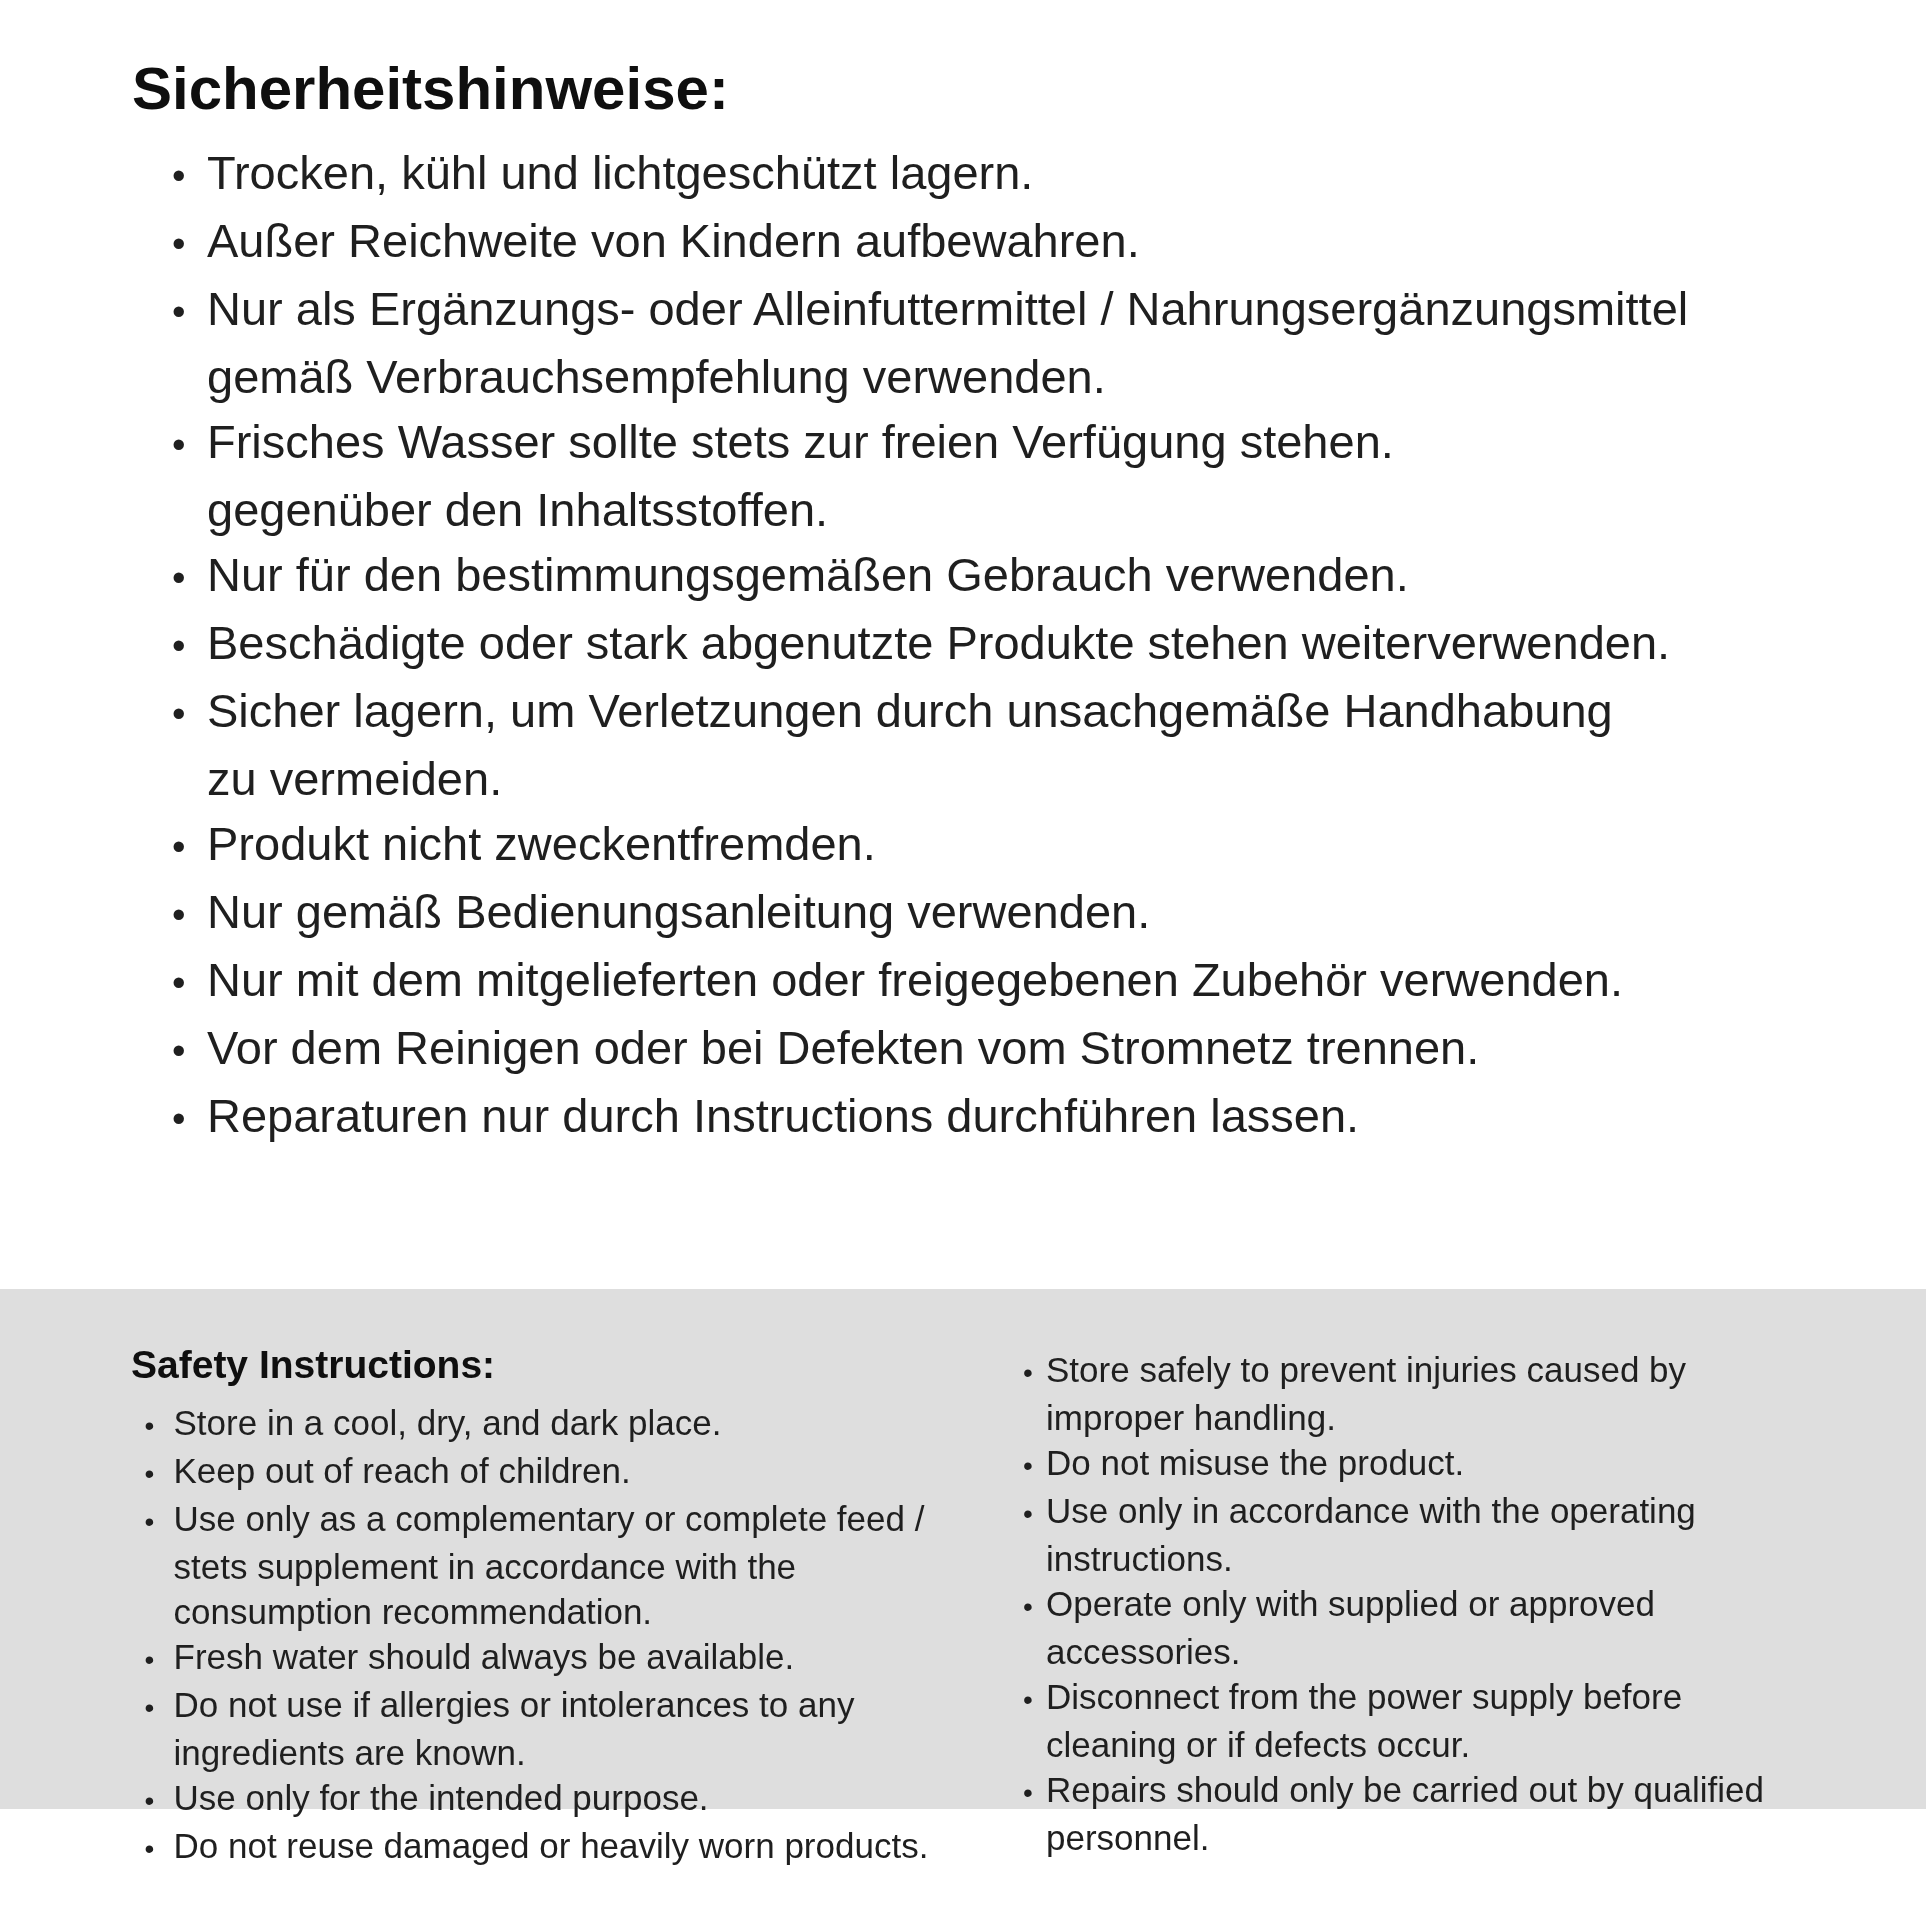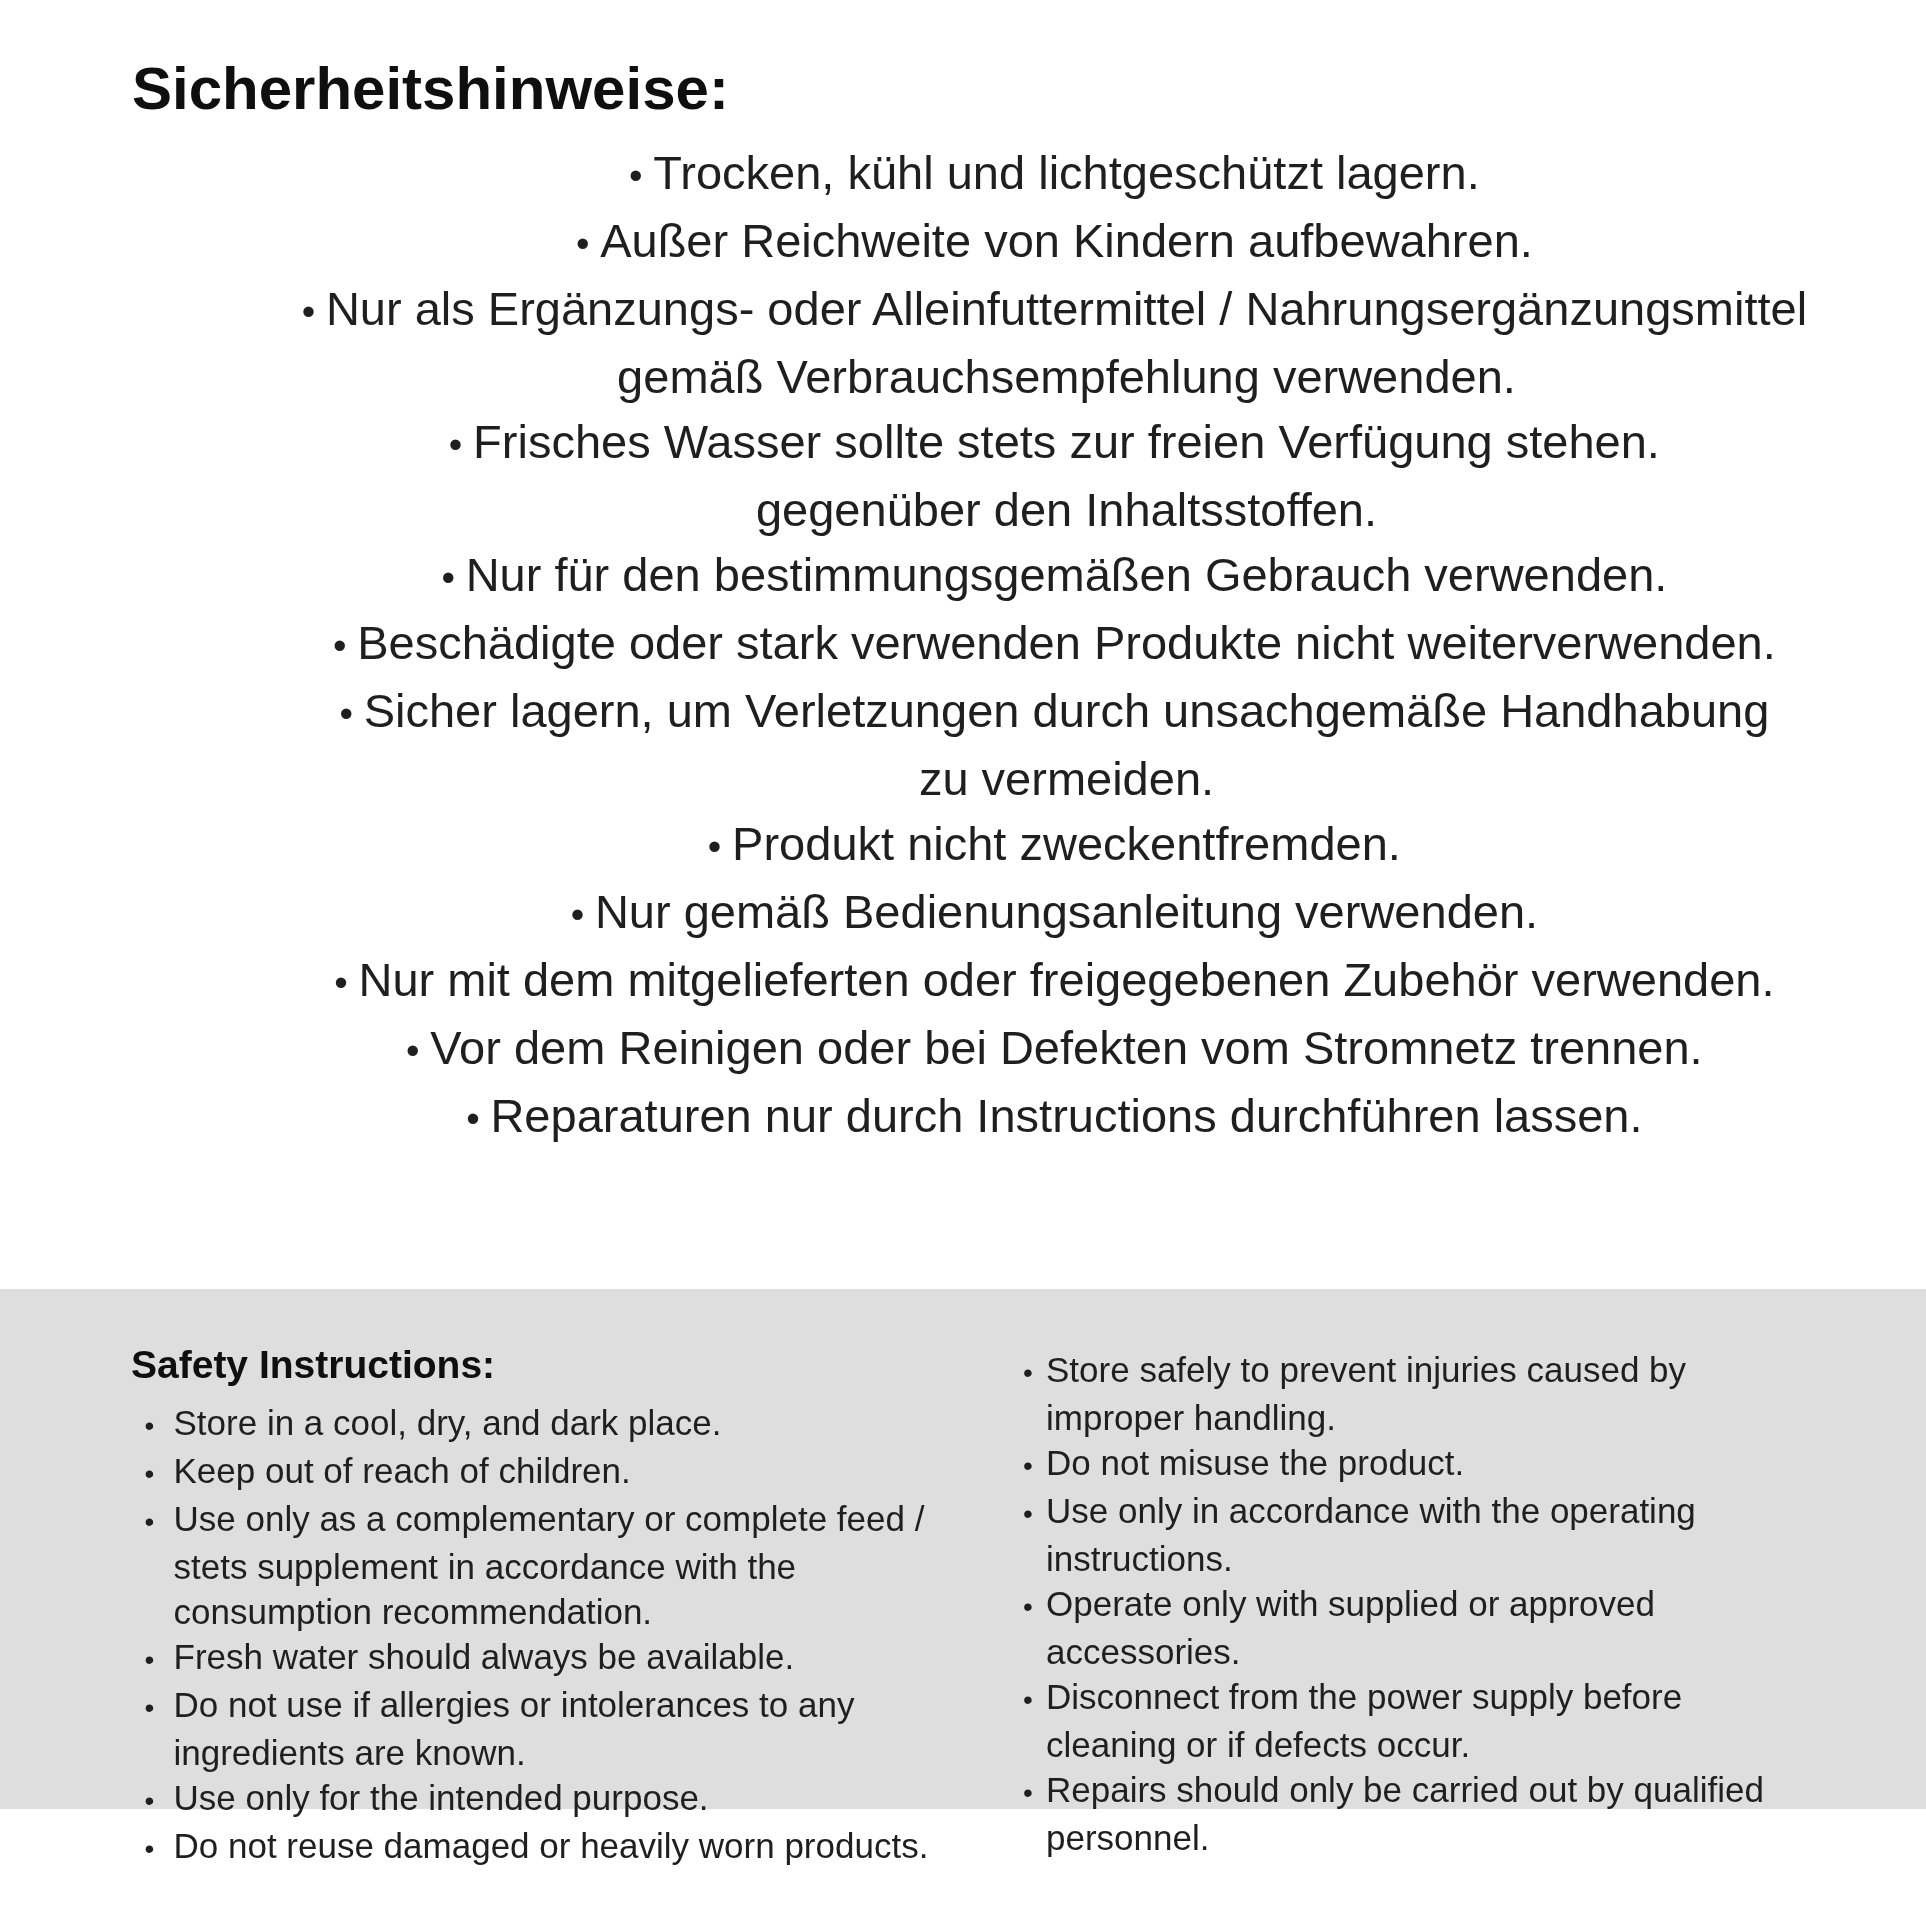--- a/index.html
+++ b/index.html
@@ -24,21 +24,20 @@
     font-size: 60px;
     line-height: 1.15;
     font-weight: 700;
     color: #0f0f0f;
     letter-spacing: 0;
   }
   .de-list {
     margin-top: 16.7px;
     font-size: 47px;
     line-height: 65px;
-    text-align: center;
   }
   .line {
     white-space: nowrap;
   }
   .de-list .marker {
     display: inline-block;
     width: 35px;
     margin-left: 40px;
     font-size: 0.82em;
   }
@@ -92,21 +91,21 @@
 <div class="white-section">
   <h1 class="de-heading">Sicherheitshinweise:</h1>
   <div class="de-list">
       <div class="line"><span class="marker">•</span><span class="text">Trocken, kühl und lichtgeschützt lagern.</span></div>
       <div class="line"><span class="marker">•</span><span class="text">Außer Reichweite von Kindern aufbewahren.</span></div>
       <div class="line"><span class="marker">•</span><span class="text">Nur als Ergänzungs- oder Alleinfuttermittel / Nahrungsergänzungsmittel</span></div>
       <div class="line"><span class="marker"></span><span class="text">gemäß Verbrauchsempfehlung verwenden.</span></div>
       <div class="line"><span class="marker">•</span><span class="text">Frisches Wasser sollte stets zur freien Verfügung stehen.</span></div>
       <div class="line"><span class="marker"></span><span class="text">gegenüber den Inhaltsstoffen.</span></div>
       <div class="line"><span class="marker">•</span><span class="text">Nur für den bestimmungsgemäßen Gebrauch verwenden.</span></div>
-      <div class="line"><span class="marker">•</span><span class="text">Beschädigte oder stark verwenden Produkte nicht weiterverwenden.</span></div>
+      <div class="line"><span class="marker">•</span><span class="text">Beschädigte oder stark abgenutzte Produkte stehen weiterverwenden.</span></div>
       <div class="line"><span class="marker">•</span><span class="text">Sicher lagern, um Verletzungen durch unsachgemäße Handhabung</span></div>
       <div class="line"><span class="marker"></span><span class="text">zu vermeiden.</span></div>
       <div class="line"><span class="marker">•</span><span class="text">Produkt nicht zweckentfremden.</span></div>
       <div class="line"><span class="marker">•</span><span class="text">Nur gemäß Bedienungsanleitung verwenden.</span></div>
       <div class="line"><span class="marker">•</span><span class="text">Nur mit dem mitgelieferten oder freigegebenen Zubehör verwenden.</span></div>
       <div class="line"><span class="marker">•</span><span class="text">Vor dem Reinigen oder bei Defekten vom Stromnetz trennen.</span></div>
       <div class="line"><span class="marker">•</span><span class="text">Reparaturen nur durch Instructions durchführen lassen.</span></div>
     </div>
 </div>
 

